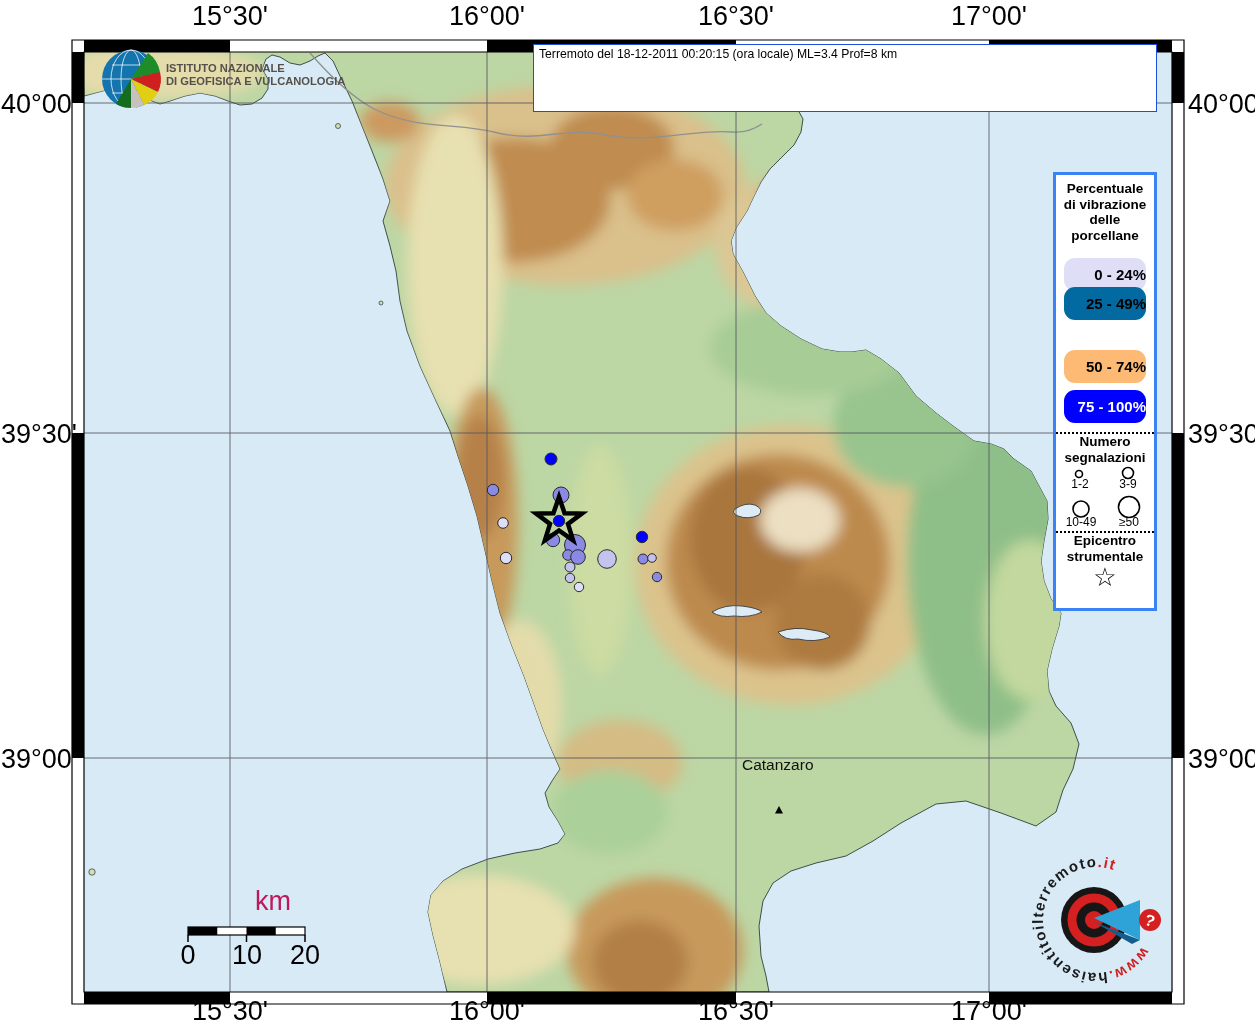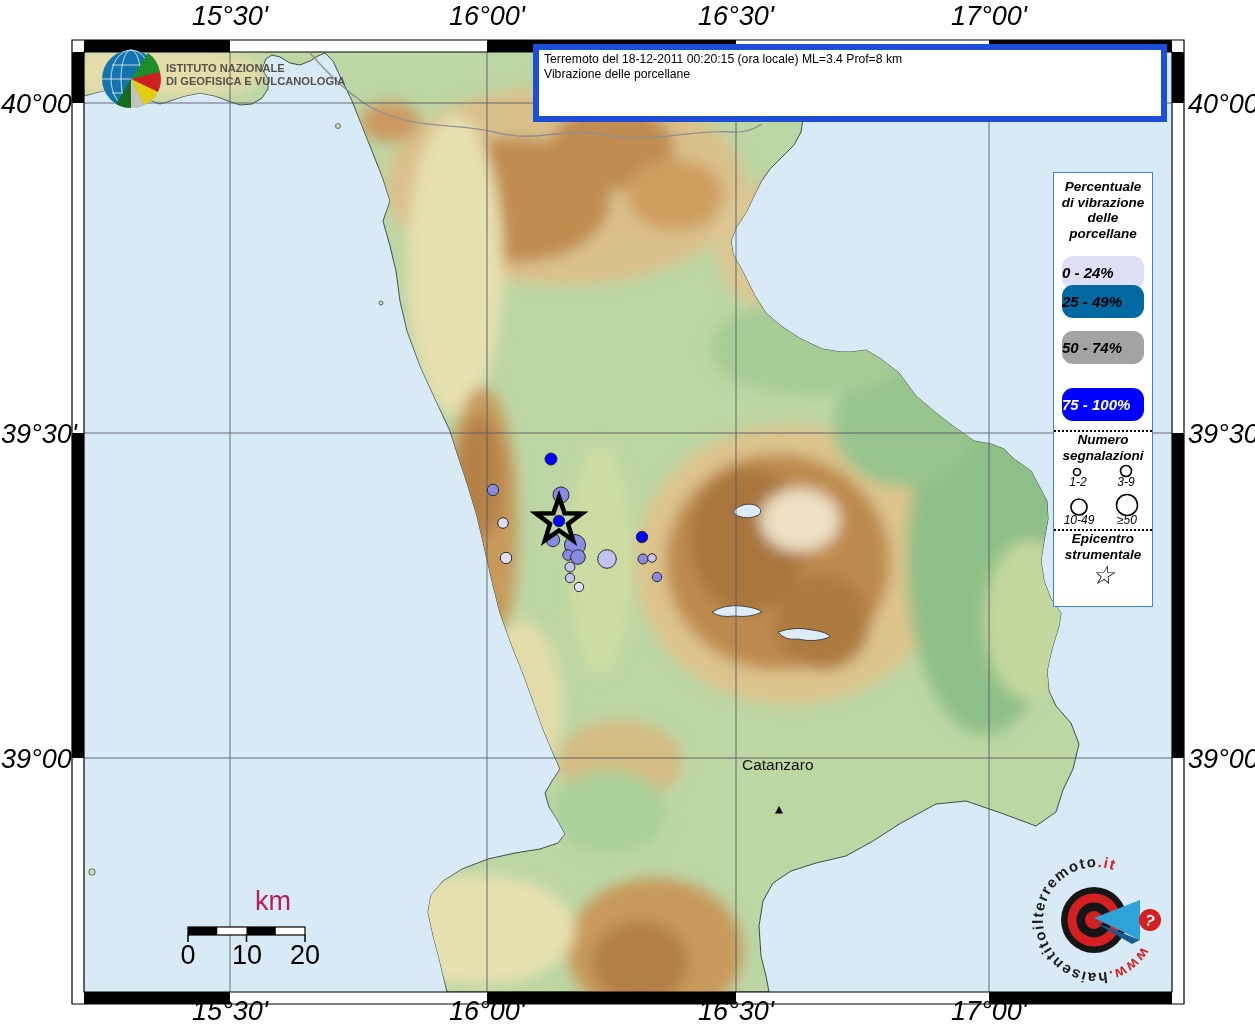--- a/index.html
+++ b/index.html
@@ -1,32 +1,32 @@
 <!DOCTYPE html>
 <html><head>
 <meta charset="utf-8">
 <style>
   html,body{margin:0;padding:0;background:#ffffff;}
   #canvas{position:relative;width:1255px;height:1024px;background:#ffffff;overflow:hidden;
           font-family:"Liberation Sans", sans-serif;}
   #mapsvg{position:absolute;left:0;top:0;}
-  .axlab{position:absolute;font-size:27px;color:#000;white-space:nowrap;font-style:italic;}
+  .axlab{position:absolute;font-size:27px;color:#000;white-space:nowrap;}
   .axlab.ctr{width:120px;text-align:center;}
   .axlab.rgt{width:66px;text-align:right;}
   .axlab.lft{width:90px;text-align:left;}
   #title-box{position:absolute;left:533px;top:44px;width:612px;height:62px;background:#ffffff;
-             border:6px solid #1d4ed8;padding:2px 5px;overflow:hidden;}
+             border:1px solid #1d4ed8;padding:2px 5px;overflow:hidden;}
   #title-box div{font-size:12.2px;line-height:15.2px;white-space:nowrap;color:#000;}
   #ingv-text{position:absolute;left:166px;top:62px;font-weight:bold;font-size:11.5px;line-height:13px;
              color:#55514a;letter-spacing:0px;transform:scaleX(.97);transform-origin:left;white-space:pre-line;}
   #legend-box{position:absolute;left:1053px;top:172px;width:98px;height:433px;background:#fff;
-              border:1px solid #3b82f6;font-style:italic;}
+              border:3px solid #3b82f6;}
   .lg-title{position:absolute;left:0;width:98px;text-align:center;font-weight:bold;font-size:13.5px;
             line-height:15.5px;white-space:pre-line;color:#000;}
-  .swatch{position:absolute;left:8px;width:82px;height:33px;text-align:left;font-weight:bold;
+  .swatch{position:absolute;left:8px;width:82px;height:33px;text-align:right;font-weight:bold;
           font-size:15px;line-height:33px;border-radius:11px;}
   .lg-dots{position:absolute;left:0;width:98px;border-top:2px dotted #000;}
   .lg-clabel{position:absolute;text-align:center;font-size:12px;color:#000;}
   .lgc{fill:#ffffff;stroke:#000;stroke-width:1.6;}
   #legend-star{position:absolute;left:0;top:389px;width:98px;text-align:center;font-size:26px;line-height:26px;color:#000;}
   #km-label{position:absolute;left:201px;top:886px;width:90px;text-align:right;font-size:27px;color:#be185d;}
   .sb-num{position:absolute;top:940px;width:60px;text-align:center;font-size:27px;color:#000;}
   #city-label{position:absolute;left:742px;top:756px;font-size:15.5px;color:#111;white-space:nowrap;}
   #ingv-logo{position:absolute;left:100px;top:48px;}
   #hsit-logo{position:absolute;left:1028px;top:852px;}
@@ -180,21 +180,20 @@
 
   <div id="km-label">km</div>
   <div class="sb-num" style="left:158px;">0</div>
   <div class="sb-num" style="left:217px;">10</div>
   <div class="sb-num" style="left:275px;">20</div>
 
   <div id="city-label">Catanzaro</div>
 
   <div id="title-box">
     <div>Terremoto del 18-12-2011 00:20:15 (ora locale) ML=3.4 Prof=8 km</div>
-    <div>Vibrazione delle porcellane</div>
   </div>
 
   <svg id="ingv-logo" width="64" height="64" viewBox="0 0 64 64">
     <circle cx="31" cy="31" r="29" fill="#1474ae"></circle>
     <g stroke="rgba(255,255,255,0.75)" stroke-width="1" fill="none">
       <ellipse cx="31" cy="31" rx="10" ry="29"></ellipse>
       <ellipse cx="31" cy="31" rx="20" ry="29"></ellipse>
       <line x1="12" y1="17" x2="50" y2="17"></line>
       <line x1="2" y1="31" x2="60" y2="31"></line>
       <line x1="12" y1="45" x2="50" y2="45"></line>
@@ -208,21 +207,21 @@
   <div id="ingv-text">ISTITUTO NAZIONALE
 DI GEOFISICA E VULCANOLOGIA</div>
 
   <div id="legend-box">
     <div class="lg-title" style="top:6px;">Percentuale
 di vibrazione
 delle
 porcellane</div>
     <div class="swatch" style="top: 83px; background: rgb(222, 222, 247); color: rgb(0, 0, 0);">0 - 24%</div>
     <div class="swatch" style="top: 112px; background: #0369a1; color: rgb(0, 0, 0);">25 - 49%</div>
-    <div class="swatch" style="top: 158px; background: #a3a3a3; color: rgb(0, 0, 0);">50 - 74%</div>
+    <div class="swatch" style="top: 175px; background: #fdba74; color: rgb(0, 0, 0);">50 - 74%</div>
     <div class="swatch" style="top: 215px; background: rgb(0, 0, 255); color: rgb(255, 255, 255);">75 - 100%</div>
     <div class="lg-dots" style="top:257px;"></div>
     <div class="lg-title" style="top:259px;text-align:center;">Numero
 segnalazioni</div>
     <svg id="legend-circles" width="98" height="68" style="position:absolute;left:0;top:290px;">
         <circle cx="23" cy="9" r="3.5" class="lgc"></circle>
         <circle cx="72" cy="8" r="5.5" class="lgc"></circle>
         <circle cx="25" cy="44" r="8" class="lgc"></circle>
         <circle cx="73" cy="42" r="10.5" class="lgc"></circle>
       </svg>

